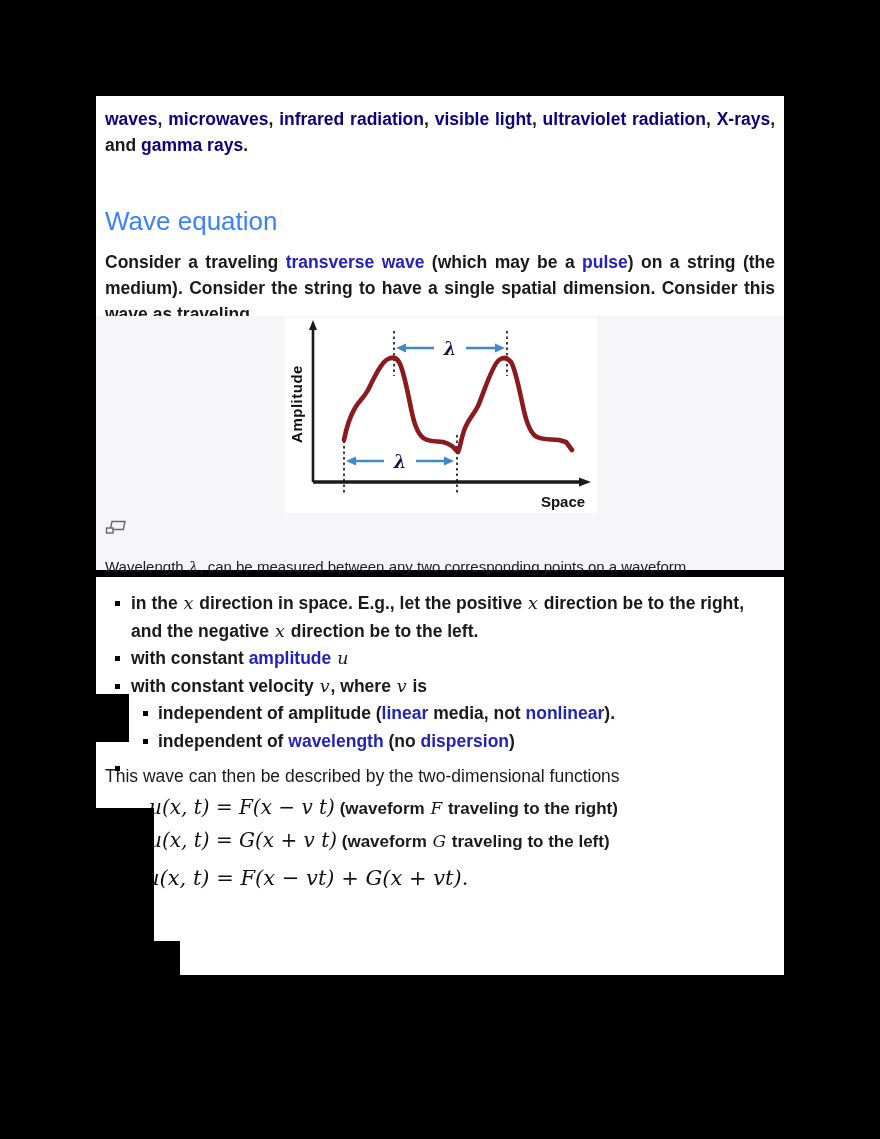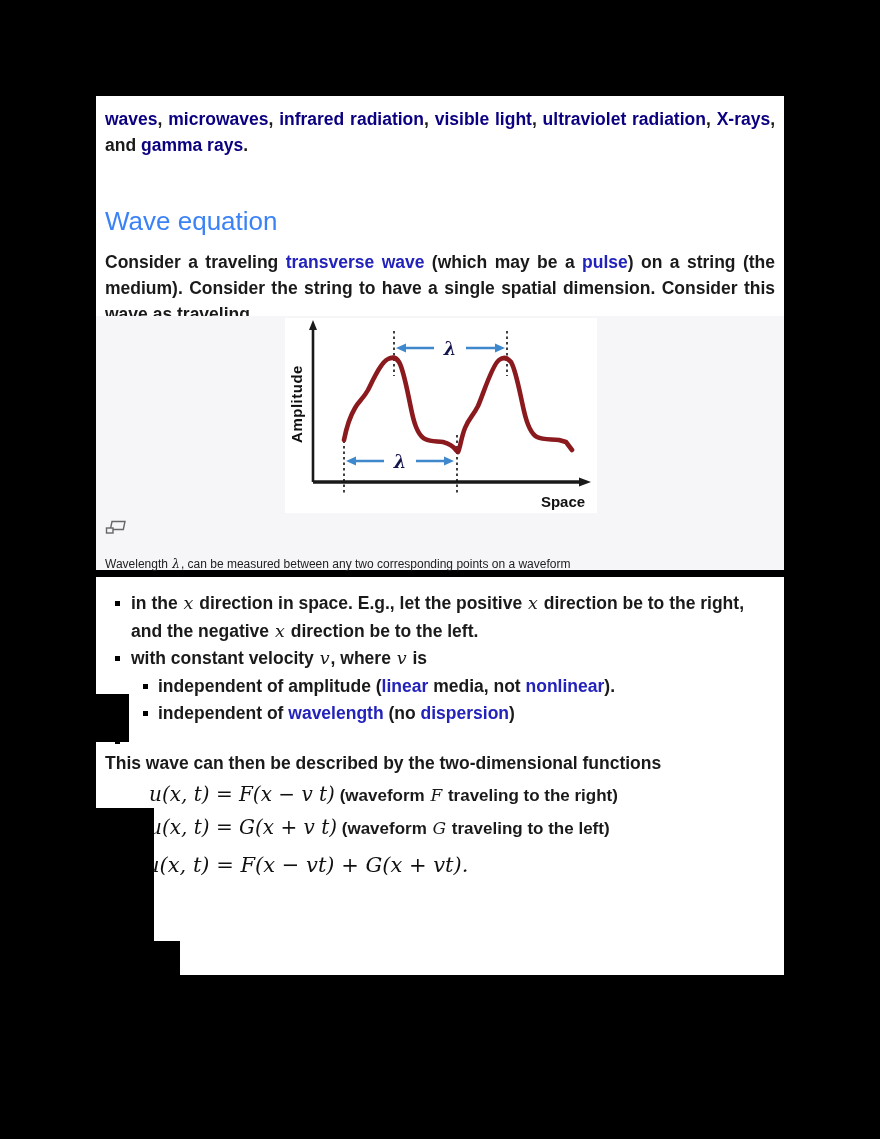--- a/index.html
+++ b/index.html
@@ -11,29 +11,29 @@
   .block2{top:577px;height:398px;}
 
   .p1{margin:10px 9px 0 9px;font-size:17.5px;line-height:26px;font-weight:bold;text-align:justify;}
   .heading{margin:48px 9px 0 9px;font-size:26px;line-height:30px;font-weight:normal;color:#3b82f6;}
   .p2{margin:13px 9px 0 9px;font-size:17.5px;line-height:26px;font-weight:bold;text-align:justify;}
 
   .figure-band{position:absolute;left:0;top:220px;width:688px;height:254px;background:var(--band-bg,#f6f6f8);}
   .plot{position:absolute;left:189px;top:2px;width:312px;height:195px;background:#fff;}
   .plot svg{display:block;}
   .enlarge{position:absolute;left:9px;top:204px;width:22px;height:15px;}
-  .caption{position:absolute;left:9px;top:227px;right:23px;font-size:12px;line-height:18px;font-weight:normal;color:var(--caption-text,#202122);}
+  .caption{position:absolute;left:9px;top:227px;right:23px;font-size:15px;line-height:18px;font-weight:normal;color:var(--caption-text,#202122);}
 
   .blist{list-style:none;margin:13px 9px 0 9px;padding:0;font-size:17.5px;line-height:27.5px;font-weight:bold;}
   .blist li{position:relative;padding-left:26px;}
   .blist li.sub{padding-left:53px;}
   .blist .marker{position:absolute;left:10px;top:11px;width:5px;height:5px;background:#000;}
   .blist li.sub .marker{left:38px;}
 
-  .p3{margin:22px 9px 0 9px;font-size:17.5px;line-height:27px;font-weight:bold;}
+  .p3{margin:8px 9px 0 9px;font-size:17.5px;line-height:27px;font-weight:normal;}
   .eq-line{margin:3px 9px 0 53px;font-size:20px;line-height:28px;white-space:nowrap;}
   .math{font-family:"DejaVu Serif",serif;font-style:italic;color:#111;}
   .eq-label{font-family:"Liberation Sans",sans-serif;font-style:normal;font-weight:bold;font-size:17px;color:var(--text,#1a1a1a);}
   .p4{margin:9px 9px 0 63px;font-size:17px;line-height:23px;font-weight:normal;}
   .eq3{margin:7px 9px 0 50px;font-size:21px;line-height:30px;}
 
   .patch{position:absolute;background:#000;left:0;}
   .patchA{top:117px;width:33px;height:48px;}
   .patchB{top:231px;width:58px;height:133px;}
   .patchC{top:364px;width:84px;height:34px;}
@@ -93,20 +93,21 @@
     </div>
   </div>
 
   <div class="block block2">
     <div class="patch patchA"></div>
     <div class="patch patchB"></div>
     <div class="patch patchC"></div>
 
     <ul class="blist">
       <li><span class="marker"></span><span><span class="seg-t">in the </span><span class="seg-m">x</span><span class="seg-t"> direction in space. E.g., let the positive </span><span class="seg-m">x</span><span class="seg-t"> direction be to the right, and the negative </span><span class="seg-m">x</span><span class="seg-t"> direction be to the left.</span></span></li>
+      <li><span class="marker"></span><span><span class="seg-t">with constant </span><span class="seg-l">amplitude</span><span class="seg-t"> </span><span class="seg-m">u</span></span></li>
       <li><span class="marker"></span><span><span class="seg-t">with constant velocity </span><span class="seg-m">v</span><span class="seg-t">, where </span><span class="seg-m">v</span><span class="seg-t"> is</span></span></li>
       <li class="sub"><span class="marker"></span><span><span class="seg-t">independent of amplitude (</span><span class="seg-l">linear</span><span class="seg-t"> media, not </span><span class="seg-l">nonlinear</span><span class="seg-t">).</span></span></li>
       <li class="sub"><span class="marker"></span><span><span class="seg-t">independent of </span><span class="seg-l">wavelength</span><span class="seg-t"> (no </span><span class="seg-l">dispersion</span><span class="seg-t">)</span></span></li>
       <li><span class="marker"></span></li>
     </ul>
 
     <p class="p3">This wave can then be described by the two-dimensional functions</p>
 
     <div class="eq-line">
       <span class="math">u(x, t) = F(x − v t)</span><span class="eq-label"><span class="seg-t"> (waveform </span><span class="seg-m">F</span><span class="seg-t"> traveling to the right)</span></span>

